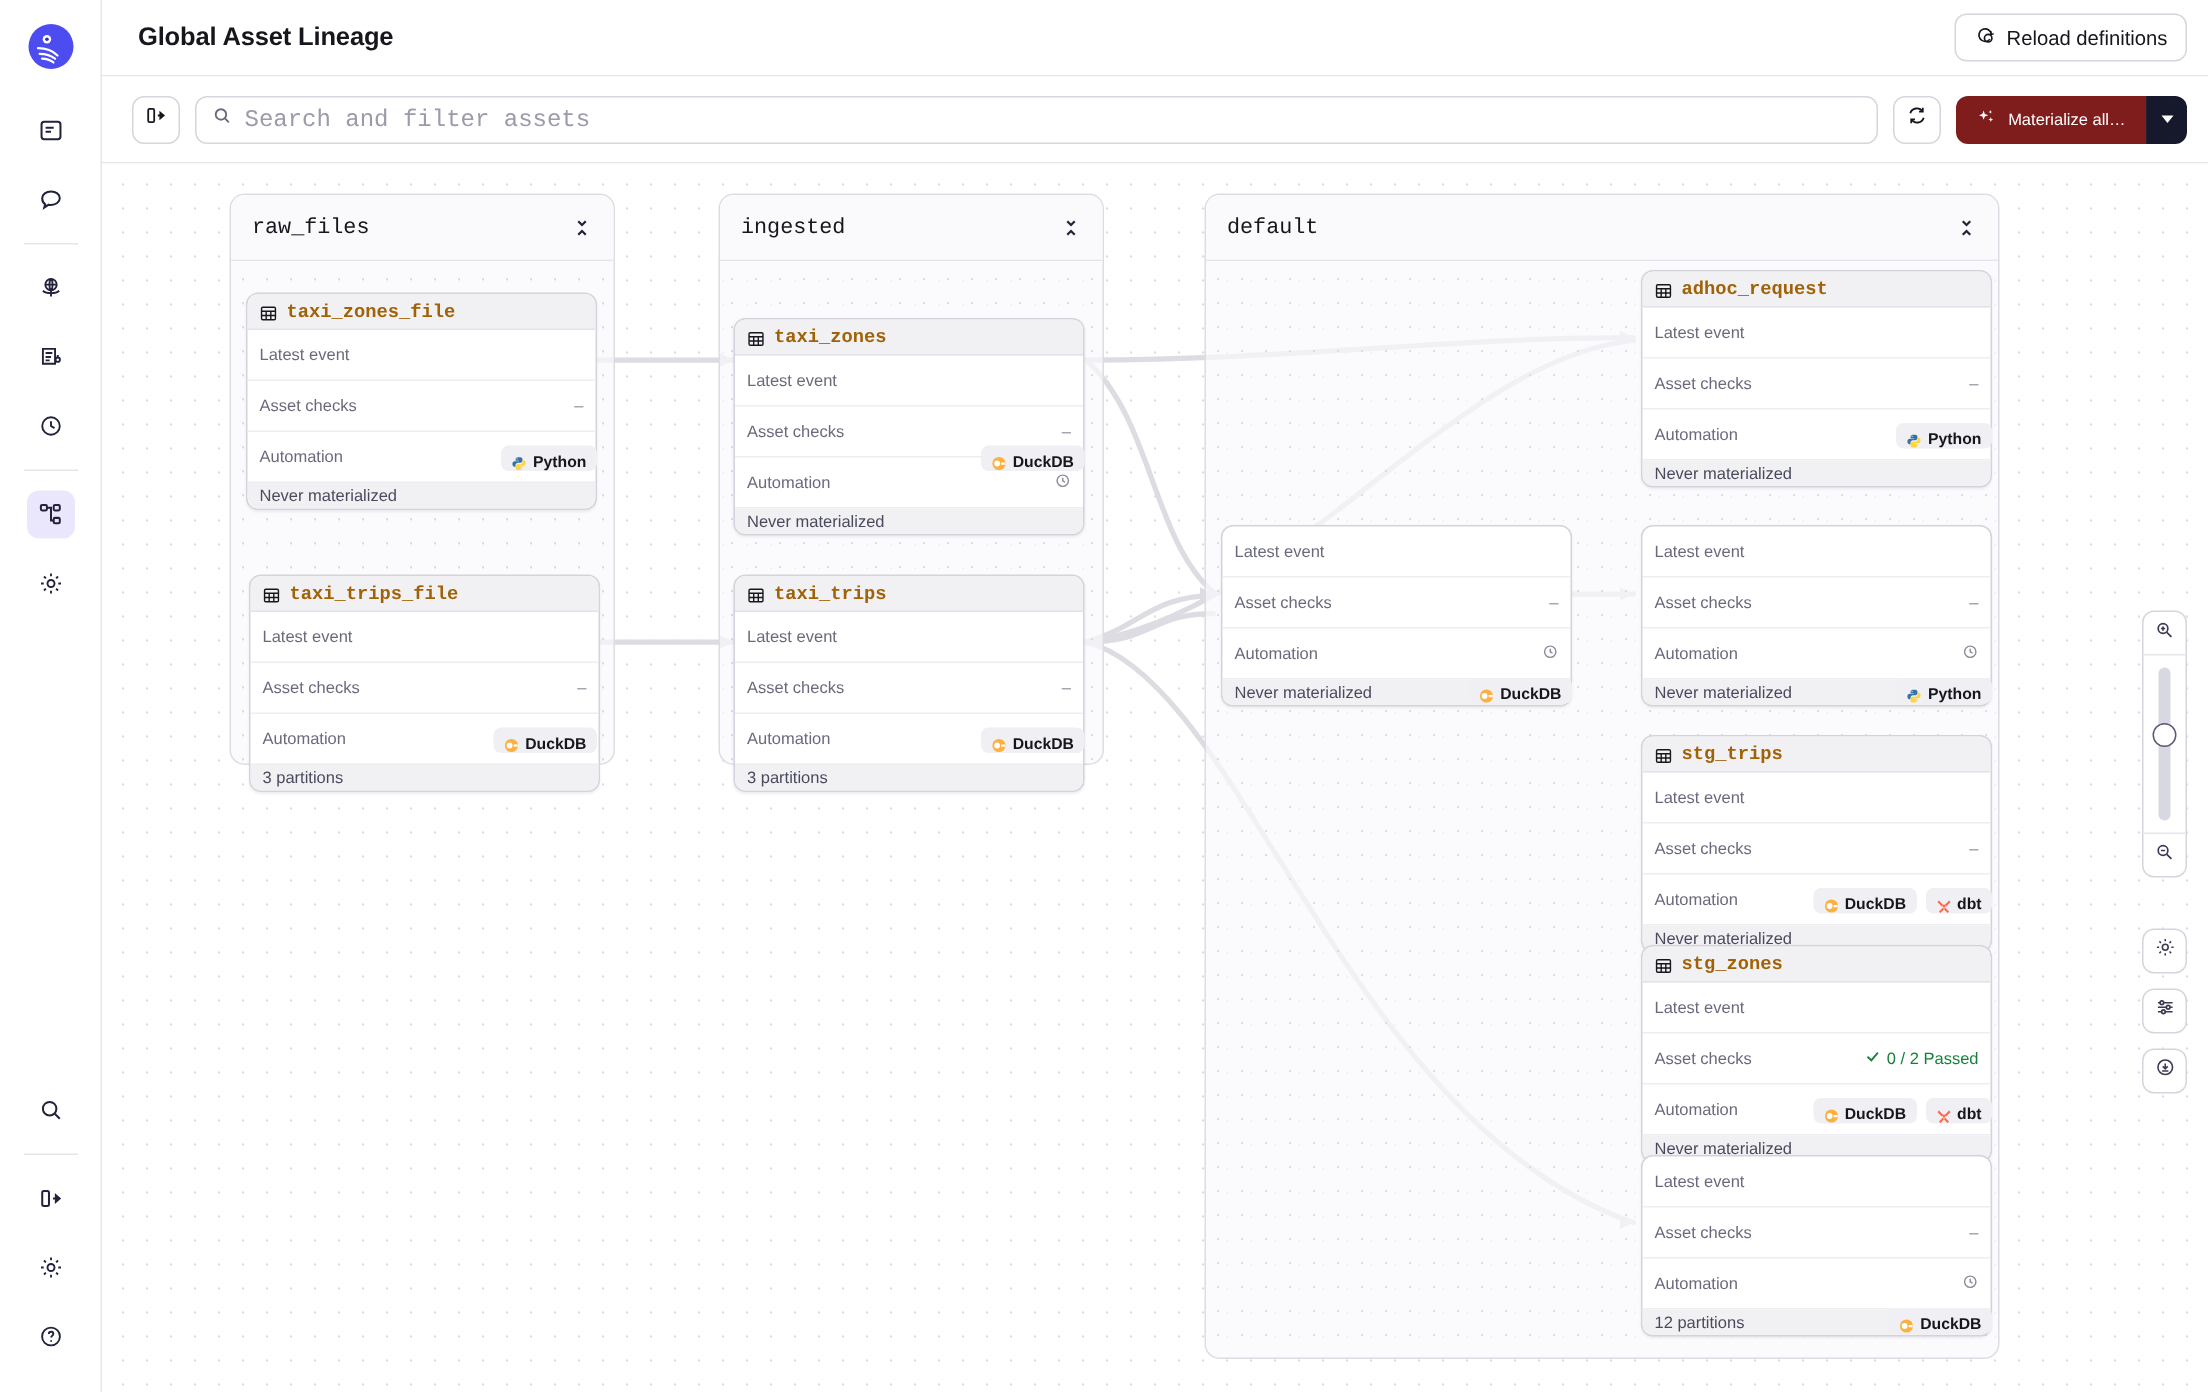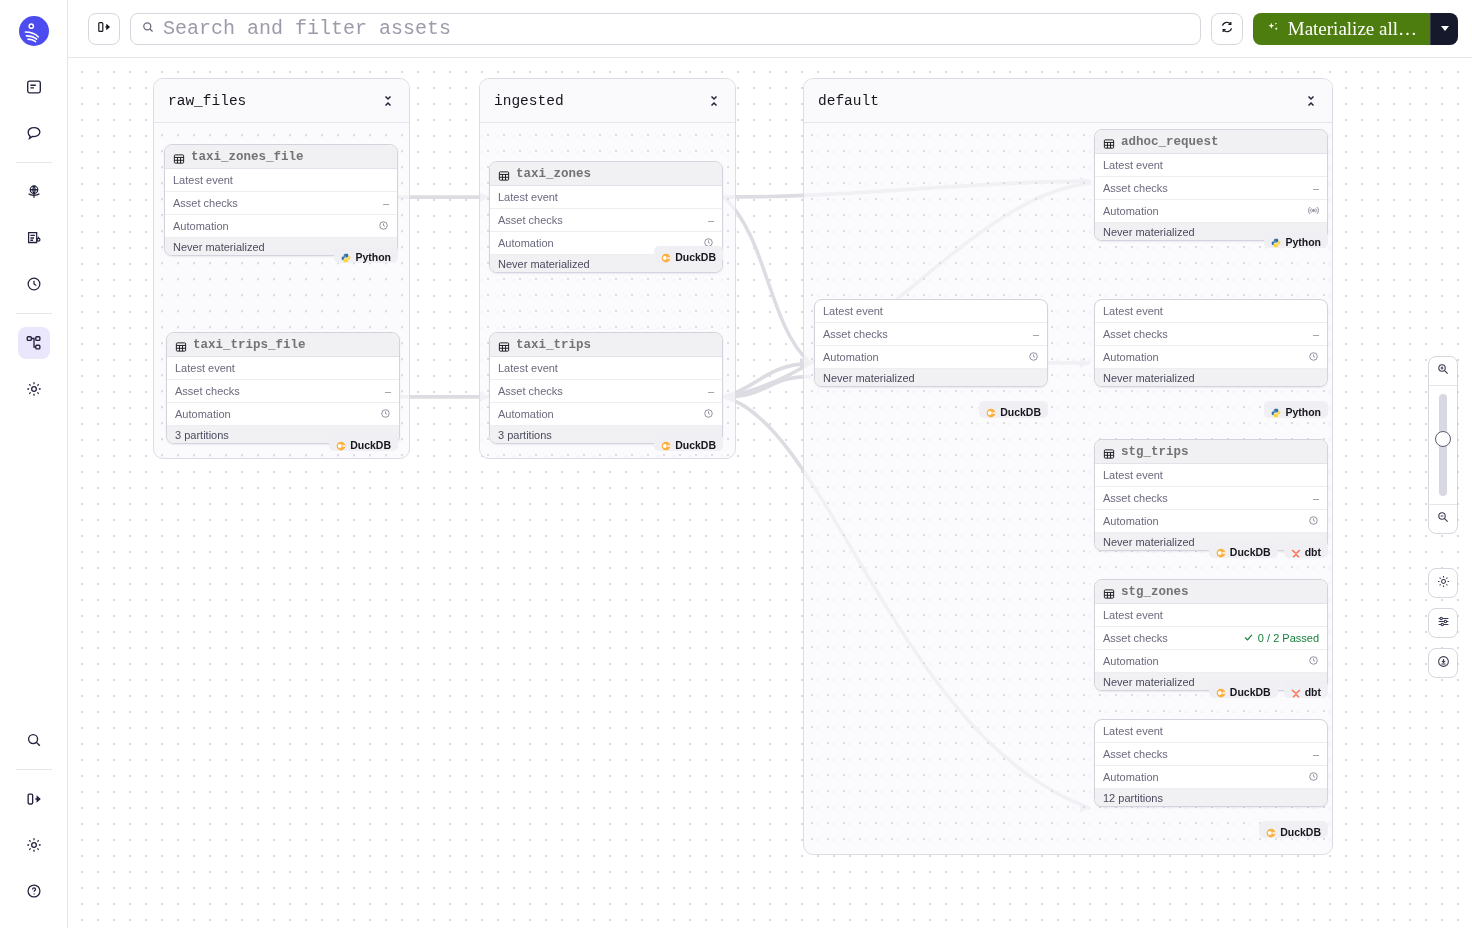--- a/index.html
+++ b/index.html
@@ -68,28 +68,28 @@
     background:#fff; display:flex; align-items:center; justify-content:center; cursor:pointer; flex:0 0 auto;
   }
   .icon-sq svg { width: 16px; height: 16px; }
   .search-wrap {
     flex: 1 1 auto; height: 32px; border: 1px solid #d6d6de; border-radius: 8px;
     display: flex; align-items: center; gap: 8px; padding: 0 10px; background: #fff; min-width: 0;
   }
   .search-wrap svg { width: 14px; height: 14px; flex: 0 0 auto; }
   .search-input {
     border: none; outline: none; width: 100%; height: 100%;
-    font-family: "Liberation Mono", monospace; font-size: 20px; color: #14532d; background: transparent;
+    font-family: "Liberation Mono", monospace; font-size: 16px; color: #14532d; background: transparent;
   }
   .search-input::placeholder { color: #9b9bab; }
   .mat-group { display: flex; align-items: stretch; flex: 0 0 auto; }
   .mat-btn {
-    height: 32px; background: #4d7c0f; color: #fff; border: none;
-    border-radius: 8px 0 0 8px; font-size: 19px; display: flex; align-items: center;
-    gap: 7px; padding: 0 13px; cursor: pointer; font-family: Liberation Serif, serif;
+    height: 32px; background: #7f1d1d; color: #fff; border: none;
+    border-radius: 8px 0 0 8px; font-size: 11px; display: flex; align-items: center;
+    gap: 7px; padding: 0 13px; cursor: pointer; font-family: Liberation Sans, sans-serif;
   }
   .mat-caret {
     height: 32px; width: 28px; background: #16182b; color: #fff; border: none;
     border-left: 1px solid #3a3c4e; border-radius: 0 8px 8px 0;
     display: flex; align-items: center; justify-content: center; cursor: pointer;
   }
   .mat-caret::after { content:""; border-left:4px solid transparent; border-right:4px solid transparent; border-top:5px solid #fff; }
 
   
   .canvas {
@@ -119,23 +119,23 @@
     position: absolute; width: 234px;
     border: 1px solid #d3d3dd; border-radius: 8px; background: #fff;
     box-shadow: 0 1px 2px rgba(20,20,40,0.07);
     overflow: hidden; cursor: pointer;
   }
   .node-head {
     height: 24px; background: #f1f1f4; border-bottom: 1px solid #e2e2ea;
     display: flex; align-items: center; gap: 6px; padding: 0 8px;
   }
   .node-head .tbl { width: 12px; height: 12px; flex: 0 0 auto; }
-  .node-title { font-family: "Liberation Mono", monospace; font-size: 12.5px; font-weight: 700; color: #737373; }
+  .node-title { font-family: "Liberation Mono", monospace; font-size: 12.5px; font-weight: 700; color: #a16207; }
   .node-row {
-    height: 23px; display: flex; align-items: center; justify-content: space-between;
+    height: 34px; display: flex; align-items: center; justify-content: space-between;
     padding: 0 8px; font-size: 11px; color: #6a6a7d; border-bottom: 1px solid #eeeef2;
   }
   .node-row .val { font-size: 11px; color: #8a8a9b; display: flex; align-items: center; gap: 4px; }
   .node-row .val svg { width: 11px; height: 11px; }
   .checks-pass { color: #17803d; display: flex; align-items: center; gap: 4px; font-size: 11px; }
   .checks-pass svg { width: 11px; height: 11px; }
   .node-foot {
     height: 17px; background: #f1f1f4; display: flex; align-items: center;
     padding: 0 8px; font-size: 11px; color: #4a4a5e;
   }
@@ -291,20 +291,33 @@
             <path d="M8.4 8.2c0-1 .8-1.7 1.7-1.7s1.6.7 1.6 1.6c0 1.4-1.6 1.3-1.6 2.7"></path>
             <circle cx="10.1" cy="13.3" r=".7" fill="#22223d" stroke="none"></circle>
           </svg>
         </span>
       </div>
     </div>
   </div>
 
   <div class="main">
 
+    <div class="topbar">
+      <div class="page-title">Global Asset Lineage</div>
+      <button class="reload-btn">
+        <span>
+          <svg viewBox="0 0 20 20" fill="none" stroke="#16161d" stroke-width="1.5">
+            <path d="M15.5 9.2a5.6 5.6 0 1 0-1.3 4.4"></path>
+            <path d="M15.8 5.4l-.3 3.9 3.1-1.2" transform="scale(.85) translate(2 2)"></path>
+            <circle cx="12.6" cy="12.6" r="3.3"></circle>
+          </svg>
+        </span>
+        <span>Reload definitions</span>
+      </button>
+    </div>
 
     <div class="toolbar">
       <div class="icon-sq">
         <span>
           <svg viewBox="0 0 20 20" fill="none" stroke="#16161d" stroke-width="1.5">
             <rect x="3.5" y="4.5" width="5" height="11" rx="1.2"></rect>
             <path d="M11.5 10h4.5M13.6 7.6 16.4 10l-2.8 2.4z" fill="#16161d"></path>
           </svg>
         </span>
       </div>

